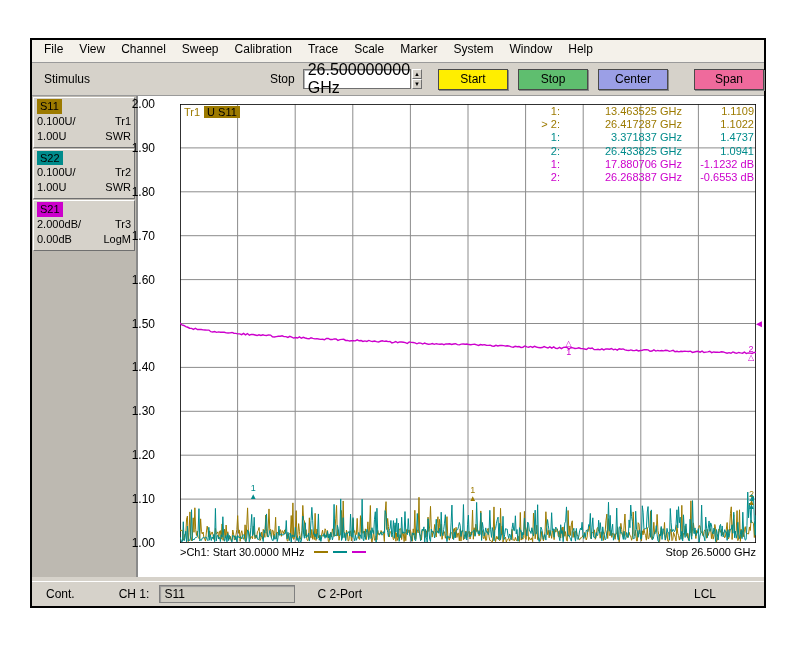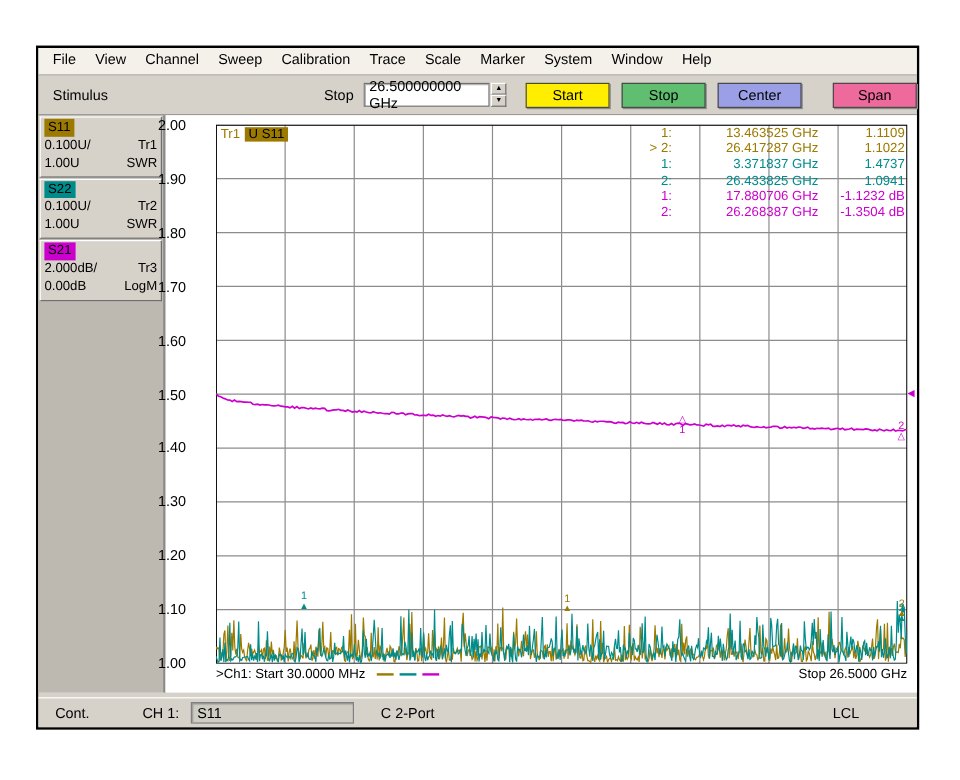--- a/index.html
+++ b/index.html
@@ -10,21 +10,21 @@
   
   .menubar{height:22px;flex:0 0 auto;background:#f4f1ea;border-bottom:1px solid #9a9a9a;
            display:flex;align-items:flex-start;padding-left:4px;font-size:12px;}
   .menu-item{padding:2px 8px;cursor:default;}
   
   .stimbar{height:32px;flex:0 0 auto;background:#d6d2ca;display:flex;align-items:center;
            font-size:12px;border-bottom:1px solid #9a9a9a;}
   .stim-label{margin-left:12px;}
   .stop-label{margin-left:180px;}
   .freq-box{margin-left:8px;width:118px;height:18px;background:#fff;border:1px solid #6f6f6f;
-            box-shadow:inset 1px 1px 0 #b5b5b5;display:flex;align-items:center;padding-left:4px;font-size:12px;}
+            box-shadow:inset 1px 1px 0 #b5b5b5;display:flex;align-items:center;padding-left:4px;font-size:16px;}
   .spinner{width:15px;height:20px;display:flex;flex-direction:column;margin-left:1px;}
   .spin{flex:1;font-size:6px;line-height:1;display:flex;align-items:center;justify-content:center;
         background:#d6d2ca;border:1px solid;border-color:#fff #6f6f6f #6f6f6f #fff;cursor:default;}
   .stim-buttons{margin-left:16px;display:flex;gap:10px;}
   .stim-btn{width:68px;height:19px;display:flex;align-items:center;justify-content:center;
             border:1px solid #4a4a4a;box-shadow:1px 1px 0 #8a8a8a;font-size:12px;cursor:default;}
   
   .main{flex:1;display:flex;min-height:0;background:#d6d2ca;padding-bottom:4px;}
   .sidebar{width:106px;flex:0 0 auto;background:#bdb9b1;border-right:2px solid #8a8a8a;padding:1px;box-sizing:border-box;}
   .trace-card{background:#d6d2ca;border:1px solid;border-color:#fff #6f6f6f #6f6f6f #fff;
@@ -39,21 +39,21 @@
   .active-badge{position:absolute;top:2px;left:4px;font-size:11px;display:flex;gap:4px;align-items:center;}
   .tr1badge{padding:0 3px;color:#000;}
   .readout{position:absolute;top:1px;right:2px;display:grid;grid-template-columns:34px 116px 66px;
            column-gap:6px;font-size:11px;line-height:1.2;text-align:right;background:rgba(255,255,255,0.0);}
   .mlayer{position:absolute;inset:0;pointer-events:none;}
   .pmark{position:absolute;display:flex;flex-direction:column;align-items:center;
          font-size:9px;line-height:1;transform:translate(-50%,-50%);}
   .pmark .tri{font-size:8px;line-height:1;}
   .refind{position:absolute;right:-8px;font-size:10px;line-height:1;transform:translateY(-50%);}
   .plot-footer{flex:0 0 auto;height:18px;display:flex;align-items:center;font-size:11px;
-               padding:0 8px 6px 42px;background:#fff;}
+               padding:0 8px 16px 42px;background:#fff;}
   .dashes{display:flex;gap:5px;margin-left:10px;align-items:center;}
   .dash{width:14px;height:2px;display:inline-block;}
   .spacer{flex:1;}
   
   .statusbar{height:24px;flex:0 0 auto;background:#d6d2ca;border-top:1px solid #fff;
              display:flex;align-items:center;font-size:12px;}
   .st-cont{margin-left:14px;}
   .st-ch{margin-left:44px;}
   .st-box{margin-left:10px;width:130px;height:16px;border:1px solid #808080;background:#cfccc3;
           box-shadow:inset 1px 1px 1px #9a9a9a;display:flex;align-items:center;padding-left:4px;}
@@ -181,21 +181,21 @@
               <span style="color: rgb(0, 139, 139);">3.371837 GHz</span>
               <span style="color: rgb(0, 139, 139);">1.4737</span>
               <span style="color: rgb(0, 139, 139);">2:</span>
               <span style="color: rgb(0, 139, 139);">26.433825 GHz</span>
               <span style="color: rgb(0, 139, 139);">1.0941</span>
               <span style="color: rgb(204, 0, 204);">1:</span>
               <span style="color: rgb(204, 0, 204);">17.880706 GHz</span>
               <span style="color: rgb(204, 0, 204);">-1.1232 dB</span>
               <span style="color: rgb(204, 0, 204);">2:</span>
               <span style="color: rgb(204, 0, 204);">26.268387 GHz</span>
-              <span style="color: rgb(204, 0, 204);">-1.3504 dB</span>
+              <span style="color: rgb(204, 0, 204);">-0.6553 dB</span>
             </div>
           <div class="mlayer" id="mlayer">
               <div class="pmark" style="color: rgb(156, 122, 0); left: 50.8058%; top: 88.91%;">
                 <span>1</span>
                 <span class="tri">▲</span>
               </div>
               <div class="pmark" style="color: rgb(156, 122, 0); left: 99.2%; top: 89.78%;">
                 <span>2</span>
                 <span class="tri">▲</span>
               </div>

